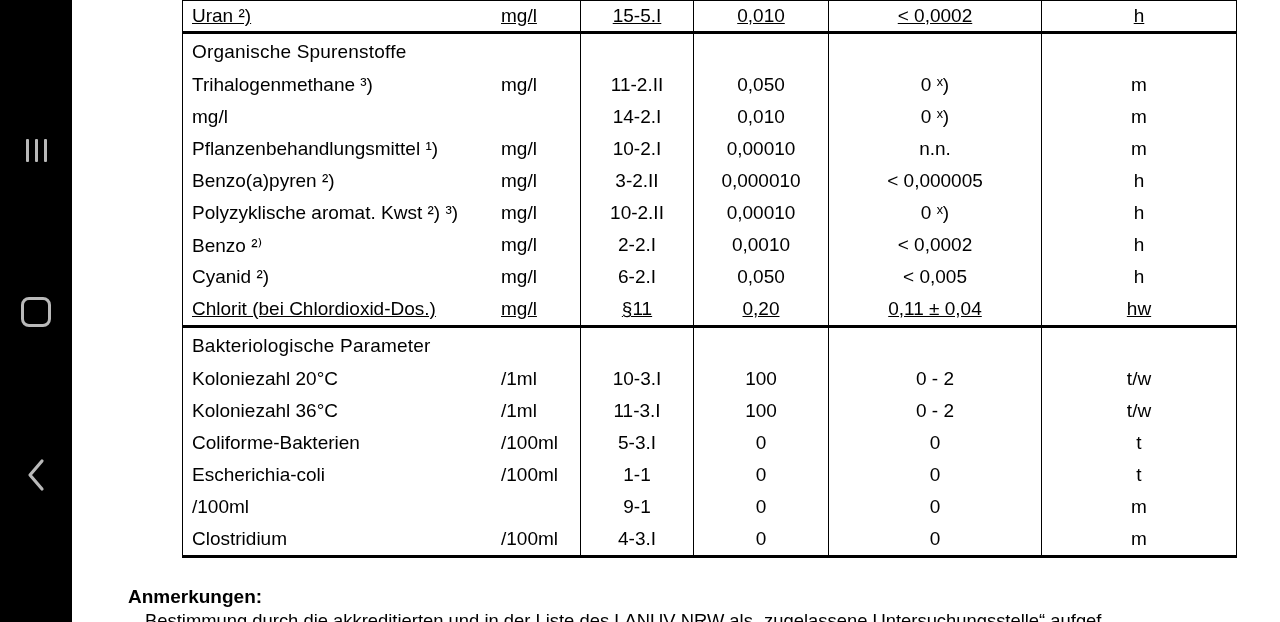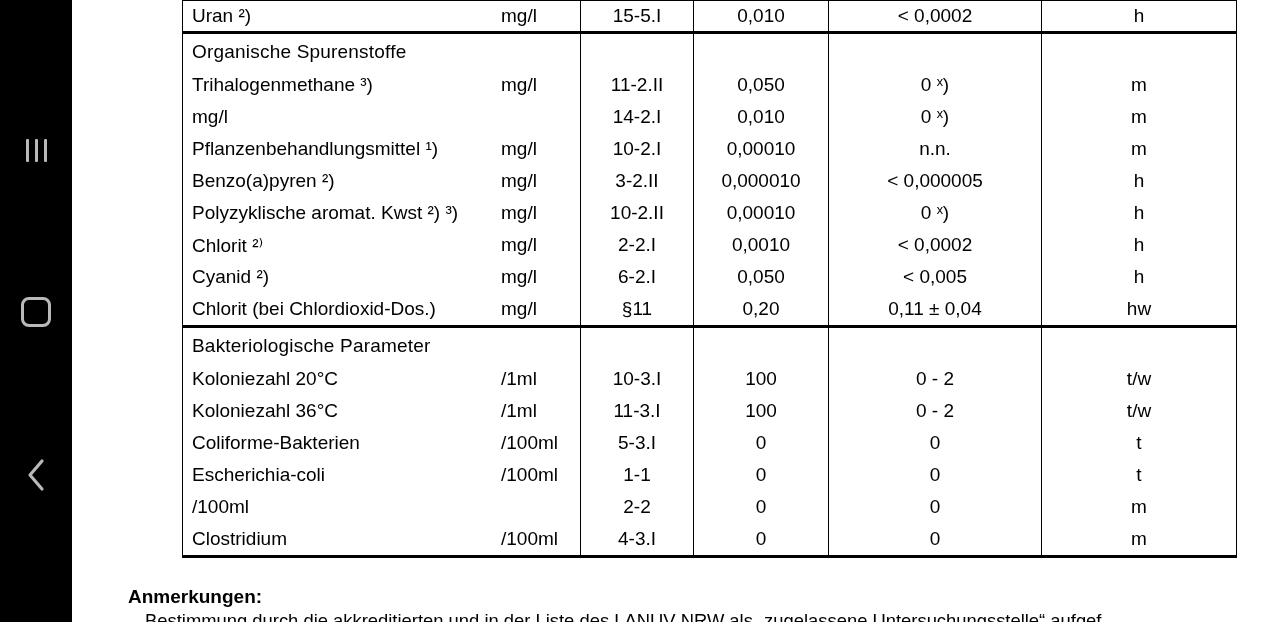--- a/index.html
+++ b/index.html
@@ -47,21 +47,21 @@
     background: #fff;
   }
   .trow {
     display: grid;
     grid-template-columns: 398px 113px 135px 213px 1fr;
     height: 32px;
     align-items: stretch;
   }
   .trow.first   { height: 30px; }
   .trow.section { height: 35px; }
-  .trow.divider-after { border-bottom: 3.2px solid #000; }
+  .trow.divider-after { border-bottom: 3.2px solid #000; text-decoration: underline; }
   .cell {
     border-right: 1.6px solid #000;
     display: flex; align-items: center; justify-content: center;
     white-space: nowrap; overflow: visible;
   }
   .cell:last-child { border-right: none; }
   .cell.name-cell { justify-content: flex-start; padding-left: 9px; }
   .pname { flex: 0 0 auto; min-width: 309px; }
   .section .pname { font-weight: normal; letter-spacing: 0.2px; }
   
@@ -160,21 +160,21 @@
       <span class="pname">Polyzyklische aromat. Kwst ²) ³)</span>
       <span class="punit">mg/l</span>
     </div>
     <div class="cell">10-2.II</div>
     <div class="cell">0,00010</div>
     <div class="cell">0 ˣ)</div>
     <div class="cell">h</div>
   </div>
     <div class="trow">
     <div class="cell name-cell">
-      <span class="pname">Chlorit ²⁾</span>
+      <span class="pname">Benzo ²⁾</span>
       <span class="punit">mg/l</span>
     </div>
     <div class="cell">2-2.I</div>
     <div class="cell">0,0010</div>
     <div class="cell">&lt; 0,0002</div>
     <div class="cell">h</div>
   </div>
     <div class="trow">
     <div class="cell name-cell">
       <span class="pname">Cyanid ²)</span>
@@ -242,21 +242,21 @@
     </div>
     <div class="cell">1-1</div>
     <div class="cell">0</div>
     <div class="cell">0</div>
     <div class="cell">t</div>
   </div>
     <div class="trow">
     <div class="cell name-cell">
       <span class="punit">/100ml</span>
     </div>
-    <div class="cell">2-2</div>
+    <div class="cell">9-1</div>
     <div class="cell">0</div>
     <div class="cell">0</div>
     <div class="cell">m</div>
   </div>
     <div class="trow">
     <div class="cell name-cell">
       <span class="pname">Clostridium</span>
       <span class="punit">/100ml</span>
     </div>
     <div class="cell">4-3.I</div>

